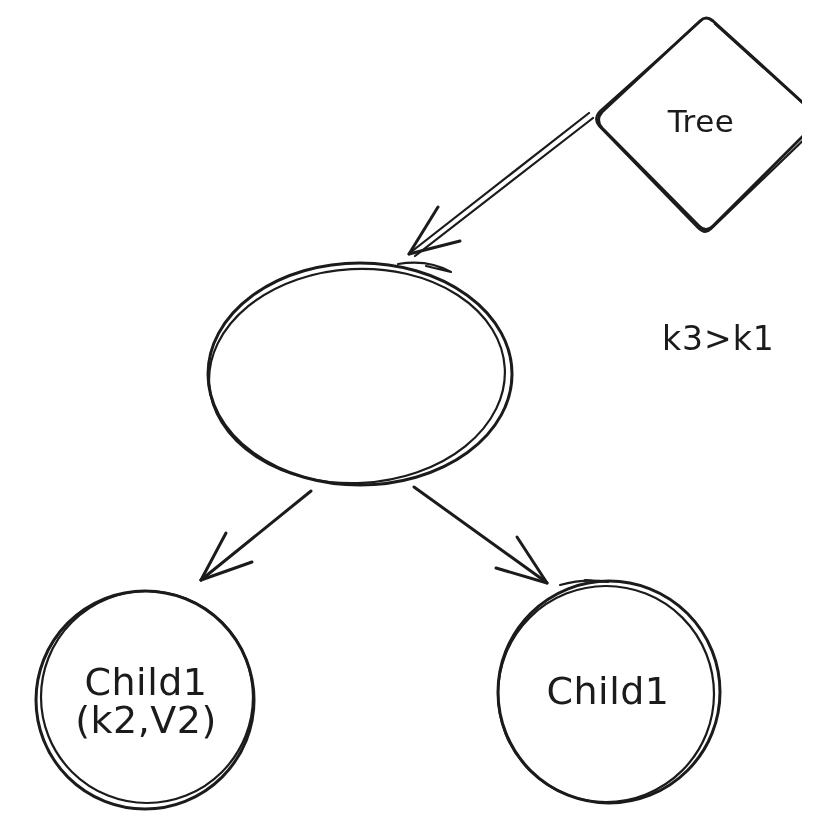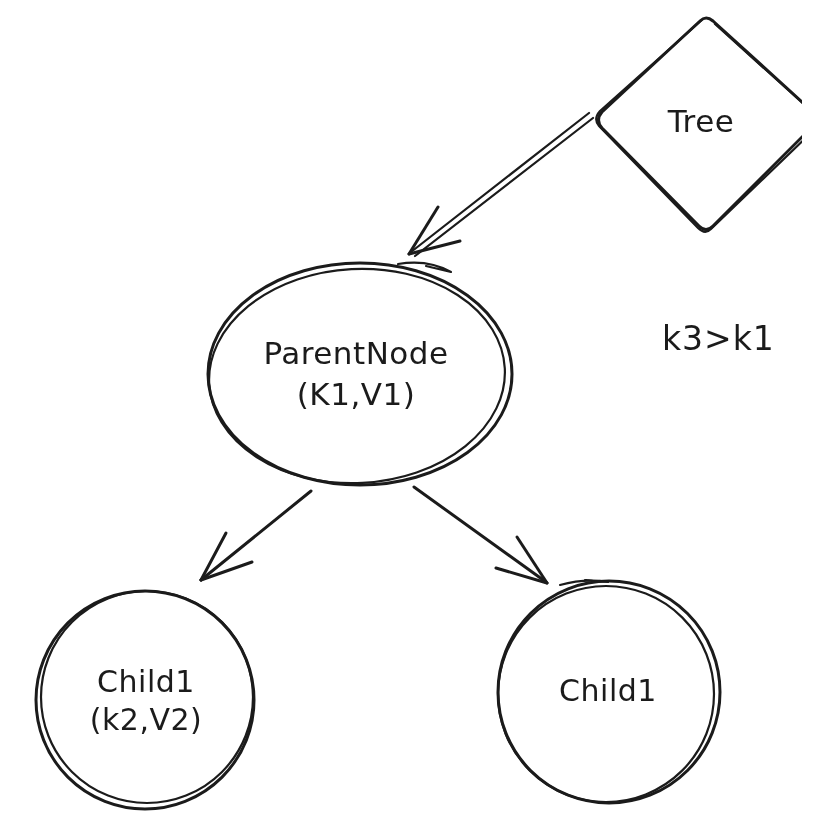--- a/index.html
+++ b/index.html
@@ -44,21 +44,21 @@
   }
   .label-tree {
     left: 701px;
     top: 121px;
   }
   .label-parent {
     left: 356px;
     top: 374px;
   }
   .label-child {
-    font-size: 30px;
+    font-size: 38px;
     line-height: 38px;
   }
   .label-child-left {
     left: 146px;
     top: 701px;
   }
   .label-child-right {
     left: 608px;
     top: 691px;
   }
@@ -120,24 +120,20 @@
         <circle cx="609" cy="692" r="111"></circle>
         <circle class="stroke2" cx="606" cy="694" r="108"></circle>
         <path class="stroke2" d="M 560 585 Q 585 578 608 582 L 585 580"></path>
       </g>
 
     </g>
   </svg>
 
   <div class="label label-tree">Tree</div>
 
-  <div class="label label-parent">
-    <div>ParentNode</div>
-    <div>(K1,V1)</div>
-  </div>
 
   <div class="label label-child label-child-left">
     <div>Child1</div>
     <div>(k2,V2)</div>
   </div>
 
   <div class="label label-child label-child-right">
     <div>Child1</div>
   </div>
 

